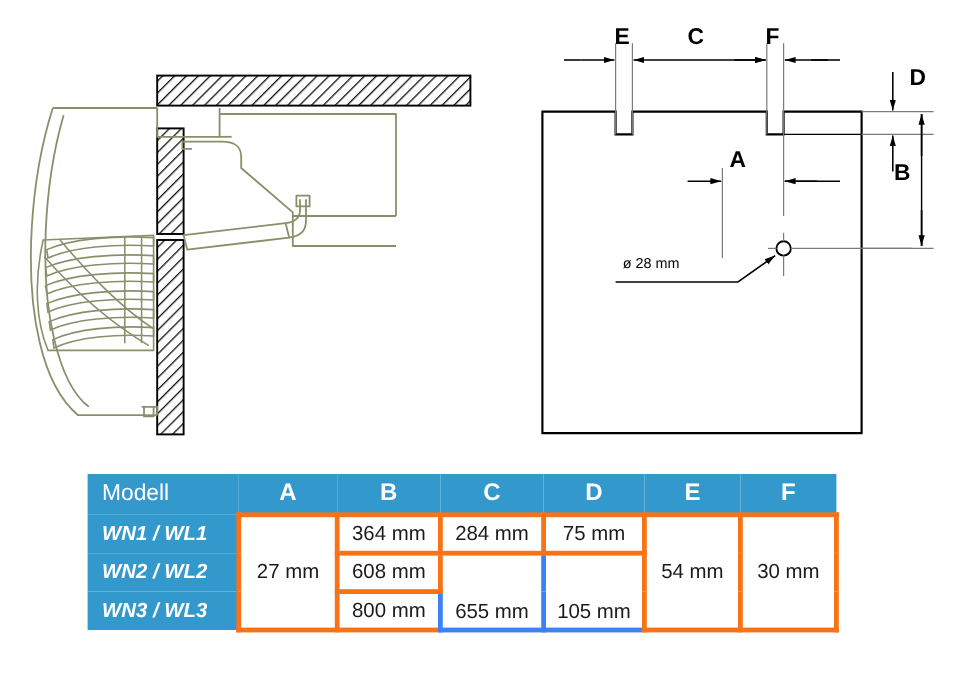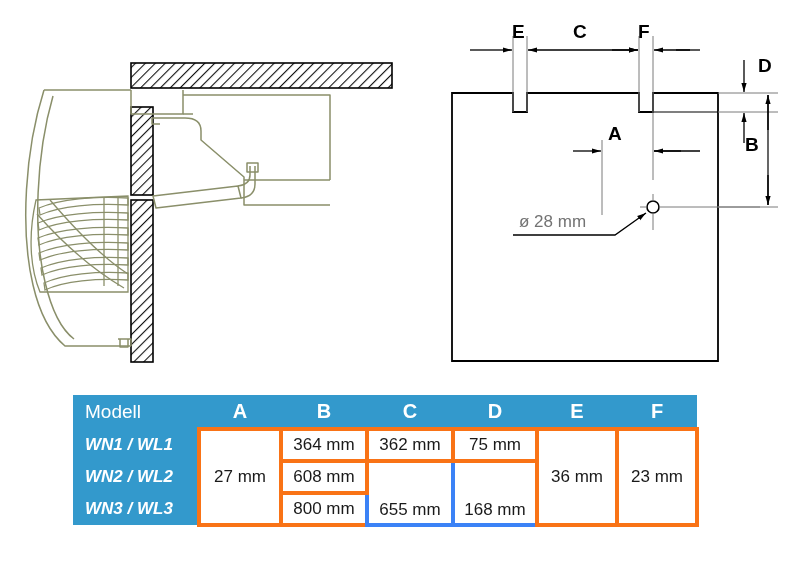--- a/index.html
+++ b/index.html
@@ -73,22 +73,22 @@
     position:absolute;
     font-family:"Liberation Sans", sans-serif;
     font-weight:bold;
     font-size:19px;
     color:#000000;
     line-height:1;
   }
   .holelabel{
     position:absolute;
     font-family:"Liberation Sans", sans-serif;
-    font-size:17px;
-    color:#737373;
+    font-size:12px;
+    color:#000000;
     line-height:1;
     white-space:nowrap;
   }
 </style>
 </head>
 <body>
 
 <div id="stage">
 
   <svg class="draw" viewBox="0 0 800 564">
@@ -255,30 +255,30 @@
         <th>D</th>
         <th>E</th>
         <th>F</th>
       </tr>
     </thead>
     <tbody>
       <tr>
         <td class="modell-cell">WN1 / WL1</td>
         <td class="val" rowspan="3">27 mm</td>
         <td class="val">364 mm</td>
-        <td class="val">362 mm</td>
+        <td class="val">284 mm</td>
         <td class="val">75 mm</td>
-        <td class="val" rowspan="3">36 mm</td>
-        <td class="val" rowspan="3">23 mm</td>
+        <td class="val" rowspan="3">54 mm</td>
+        <td class="val" rowspan="3">30 mm</td>
       </tr>
       <tr>
         <td class="modell-cell">WN2 / WL2</td>
         <td class="val">608 mm</td>
         <td class="blank" rowspan="2" style="vertical-align:bottom;padding-bottom:3px;">655 mm</td>
-        <td class="blank" rowspan="2" style="vertical-align:bottom;padding-bottom:3px;">168 mm</td>
+        <td class="blank" rowspan="2" style="vertical-align:bottom;padding-bottom:3px;">105 mm</td>
       </tr>
       <tr>
         <td class="modell-cell">WN3 / WL3</td>
         <td class="val">800 mm</td>
       </tr>
     </tbody>
   </table>
 
 </div>
 

